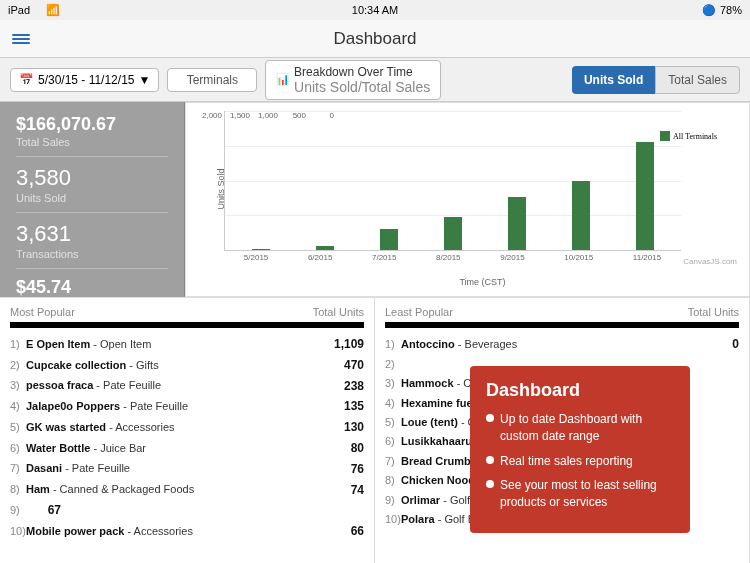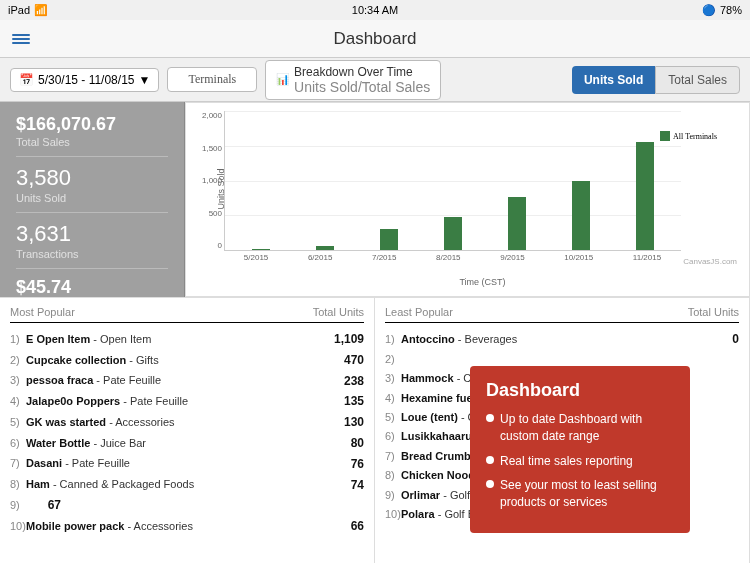--- a/index.html
+++ b/index.html
@@ -1,32 +1,32 @@
 <!DOCTYPE html>
 <html><head>
   <meta charset="utf-8">
   <style>
     * { box-sizing: border-box; margin: 0; padding: 0; }
     body { font-family: -apple-system, 'Helvetica Neue', Arial, sans-serif; background: #e8e8e8; width: 750px; height: 563px; overflow: hidden; font-size: 12px; }
 
     
     .status-bar { background: #f0f0f0; display: flex; justify-content: space-between; align-items: center; padding: 2px 8px; height: 20px; font-size: 11px; }
-    .status-left { display: flex; align-items: center; gap: 4px; }
+    .status-left { display: flex; align-items: center; gap: 16px; }
     .status-center { position: absolute; left: 50%; transform: translateX(-50%); font-size: 11px; font-weight: 500; }
     .status-right { display: flex; align-items: center; gap: 4px; }
 
     
     .header { background: #f7f7f7; border-bottom: 1px solid #ccc; display: flex; align-items: center; justify-content: center; padding: 6px 12px; height: 38px; position: relative; }
     .header-menu { position: absolute; left: 12px; top: 50%; transform: translateY(-50%); }
     .header-title { font-size: 17px; font-weight: 500; color: #333; }
 
     
     .toolbar { background: #f0f0f0; border-bottom: 1px solid #ccc; display: flex; align-items: center; padding: 6px 10px; gap: 8px; height: 44px; }
     .date-picker { background: white; border: 1px solid #bbb; border-radius: 4px; padding: 4px 8px; font-size: 12px; display: flex; align-items: center; gap: 4px; }
-    .terminals-btn { background: white; border: 1px solid #bbb; border-radius: 4px; padding: 4px 12px; font-size: 12px; color: #555; min-width: 90px; text-align: center; font-family: Liberation Serif, serif; }
+    .terminals-btn { background: white; border: 1px solid #bbb; border-radius: 4px; padding: 4px 12px; font-size: 12px; color: #555; min-width: 90px; text-align: center; }
     .breakdown-tab { background: white; border: 1px solid #bbb; border-radius: 4px; padding: 4px 10px; font-size: 11px; display: flex; align-items: center; gap: 4px; }
     .breakdown-tab .tab-title { font-size: 12px; color: #333; }
     .breakdown-tab .tab-sub { font-size: 14px; color: #888; }
     .units-sold-btn { background: #2b6cb0; border: none; border-radius: 4px 0 0 4px; padding: 6px 12px; font-size: 12px; color: white; font-weight: 600; cursor: pointer; }
     .total-sales-btn { background: #e8e8e8; border: 1px solid #bbb; border-radius: 0 4px 4px 0; padding: 6px 12px; font-size: 12px; color: #555; cursor: pointer; }
 
     
     .main { display: flex; flex-direction: column; height: calc(563px - 20px - 38px - 44px); }
     .top-section { display: flex; height: 195px; }
 
@@ -40,33 +40,33 @@
 
     
     .chart-area { flex: 1; background: white; border: 1px solid #ddd; padding: 8px; position: relative; overflow: hidden; }
     .chart-canvas { position: relative; height: 155px; }
     .chart-inner { margin-left: 30px; margin-right: 60px; height: 140px; position: relative; border-left: 1px solid #ccc; border-bottom: 1px solid #ccc; }
     .chart-grid-line { position: absolute; left: 0; right: 0; border-top: 1px solid #eee; }
     .bars-container { position: absolute; bottom: 0; left: 0; right: 0; top: 0; display: flex; align-items: flex-end; justify-content: space-around; padding: 0 4px; }
     .bar { background: #3a7d44; min-width: 18px; }
     .x-axis { display: flex; justify-content: space-around; margin-left: 30px; margin-right: 60px; }
     .x-label { font-size: 8px; color: #666; text-align: center; }
-    .y-labels { position: absolute; left: 0; top: 0; bottom: 0; display: flex; flex-direction: column; justify-content: space-between; }
+    .y-labels { position: absolute; left: 0; top: 0; bottom: 0; display: flex; flex-direction: row; justify-content: space-between; }
     .y-label { font-size: 8px; color: #666; text-align: right; width: 28px; }
     .chart-legend { position: absolute; right: 24px; top: 20px; font-size: 8px; display: flex; align-items: center; gap: 3px; font-family: Liberation Serif, serif; }
     .legend-color { width: 10px; height: 10px; background: #3a7d44; }
     .canvasjs-credit { position: absolute; bottom: 0; right: 4px; font-size: 8px; color: #aaa; }
 
     
     .bottom-section { display: flex; flex: 1; background: white; border-top: 1px solid #ddd; }
 
     
     .table-panel { flex: 1; padding: 8px 10px; overflow: hidden; border-right: 1px solid #ddd; }
     .table-panel:last-child { border-right: none; }
-    .table-header { display: flex; justify-content: space-between; align-items: center; margin-bottom: 6px; color: #888; font-size: 11px; border-bottom: 1px solid #000000; padding-bottom: 4px; }
+    .table-header { display: flex; justify-content: space-between; align-items: center; margin-bottom: 6px; color: #888; font-size: 11px; border-bottom: 6px solid #000000; padding-bottom: 4px; }
     .table-row { display: flex; align-items: center; padding: 2px 0; font-size: 11px; line-height: 1.4; }
     .row-num { color: #888; min-width: 16px; }
     .row-name { flex: 1; color: #333; }
     .row-name strong { font-weight: 700; color: #111; }
     .row-value { font-weight: 700; color: #111; font-size: 12px; min-width: 35px; text-align: right; }
 
     
     .tooltip-overlay { position: absolute; right: 60px; bottom: 30px; background: #c0392b; color: white; padding: 14px 16px; border-radius: 4px; width: 220px; z-index: 10; }
     .tooltip-title { font-size: 18px; font-weight: 700; margin-bottom: 10px; }
     .tooltip-item { display: flex; align-items: flex-start; margin-bottom: 8px; font-size: 12px; line-height: 1.4; }
@@ -98,21 +98,21 @@
       <div class="menu-line"></div>
       <div class="menu-line"></div>
     </div>
   </div>
   <span class="header-title">Dashboard</span>
 </div>
 
 <div class="toolbar">
   <div class="date-picker">
     <span>📅</span>
-    <span>5/30/15 - 11/08/15</span>
+    <span>5/30/15 - 11/12/15</span>
     <span>▼</span>
   </div>
   <div class="terminals-btn">
     <span>Terminals</span>
   </div>
   <div class="breakdown-tab">
     <span>📊</span>
     <div>
       <div class="tab-title">Breakdown Over Time</div>
       <div class="tab-sub">Units Sold/Total Sales</div>

